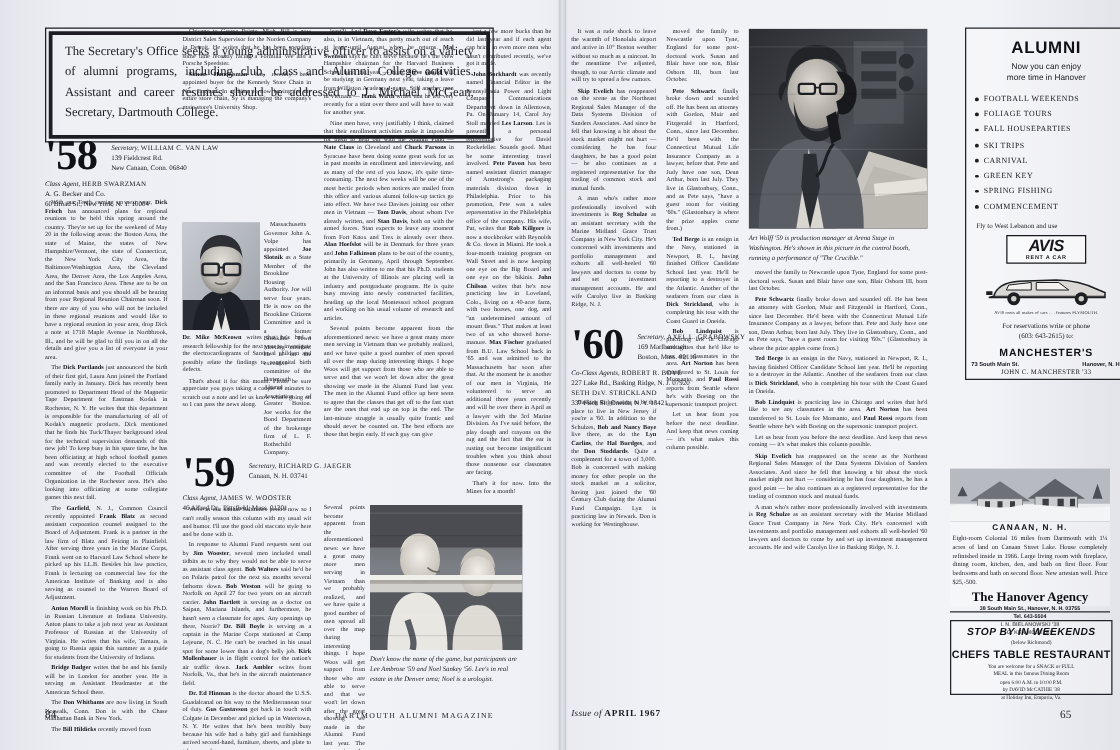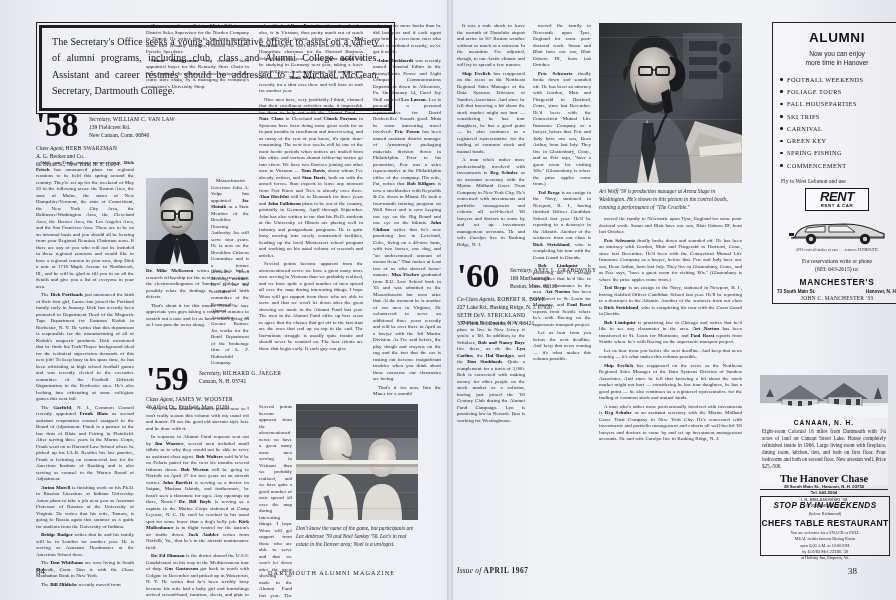--- a/index.html
+++ b/index.html
@@ -409,21 +409,21 @@
         <li>FOLIAGE TOURS</li>
         <li>FALL HOUSEPARTIES</li>
         <li>SKI TRIPS</li>
         <li>CARNIVAL</li>
         <li>GREEN KEY</li>
         <li>SPRING FISHING</li>
         <li>COMMENCEMENT</li>
       </ul>
     <div class="avis-fly">Fly to West Lebanon and use</div>
     <div class="avis-logo">
-      <div class="a1">RENT</div>
+      <div class="a1">AVIS</div>
       <div class="a2">RENT A CAR</div>
     </div>
     <div class="avis-car">
       <svg viewBox="0 0 104 30" width="104" height="30" aria-hidden="true">
         <path d="M6 22 L10 21 C12 14 18 10 30 9 L60 8 C72 8 84 11 94 16 L99 18 L99 22 Z" fill="#d9d8d4" stroke="#1c1e22" stroke-width="1.2"></path>
         <path d="M22 12 L40 10 L40 16 L20 16 Z" fill="#f2f1ee" stroke="#1c1e22" stroke-width=".8"></path>
         <path d="M44 10 L62 10 L70 16 L44 16 Z" fill="#f2f1ee" stroke="#1c1e22" stroke-width=".8"></path>
         <line x1="10" y1="21" x2="99" y2="21" stroke="#1c1e22" stroke-width=".8"></line>
         <circle cx="26" cy="23" r="5.2" fill="#1c1e22"></circle>
           <circle cx="26" cy="23" r="2.2" fill="#cfcecb"></circle>
@@ -460,21 +460,21 @@
         <rect x="74" y="24" width="5" height="6" fill="#3a3d42"></rect>
         <rect x="86" y="24" width="5" height="6" fill="#3a3d42"></rect>
         <rect x="96" y="24" width="4" height="6" fill="#3a3d42"></rect>
         <path d="M0 30 C20 26 30 34 52 30 C74 26 92 34 128 30 L128 42 L0 42 Z" fill="#f3f4f5"></path>
         <path d="M6 22 L10 14 L14 22 Z" fill="#4c4f55"></path>
         <path d="M114 24 L118 12 L122 24 Z" fill="#4c4f55"></path>
       </svg>
     </div>
     <div class="hv-city">CANAAN, N. H.</div>
     <div class="hv-body">Eight-room Colonial 16 miles from Dartmouth with 1¼ acres of land on Canaan Street Lake. House completely refinished inside in 1966. Large living room with fireplace, dining room, kitchen, den, and bath on first floor. Four bedrooms and bath on second floor. New artesian well. Price $25,-500.</div>
-    <div class="hv-name">The Hanover Chase</div>
+    <div class="hv-name">The Hanover Agency</div>
     <div class="hv-addr">
       <div>38 South Main St., Hanover, N. H. 03755</div>
       <div>Tel. 643-5504</div>
       <div>I. N. BIELANOWSKI '38</div>
       <div>G. KEN MOSELEY</div>
     </div>
   </div>
 
   <div class="hr-thin" style="left:760px;top:489px;width:128px;"></div>
 
@@ -490,15 +490,15 @@
       <div>at Holiday Inn, Emporia, Va.</div>
     </div>
   </div>
 
   <div class="folio" style="left:36px;top:566px;">84</div>
   <div class="runhead" style="left:268px;top:569px;">DARTMOUTH ALUMNI MAGAZINE</div>
   <div class="issue" style="left:457px;top:566px;">
     <span class="it">Issue of</span>
     <span class="sc">APRIL 1967</span>
   </div>
-  <div class="folio" style="left:848px;top:566px;">38</div>
+  <div class="folio" style="left:848px;top:566px;">65</div>
 
 </div>
 
 </body></html>

